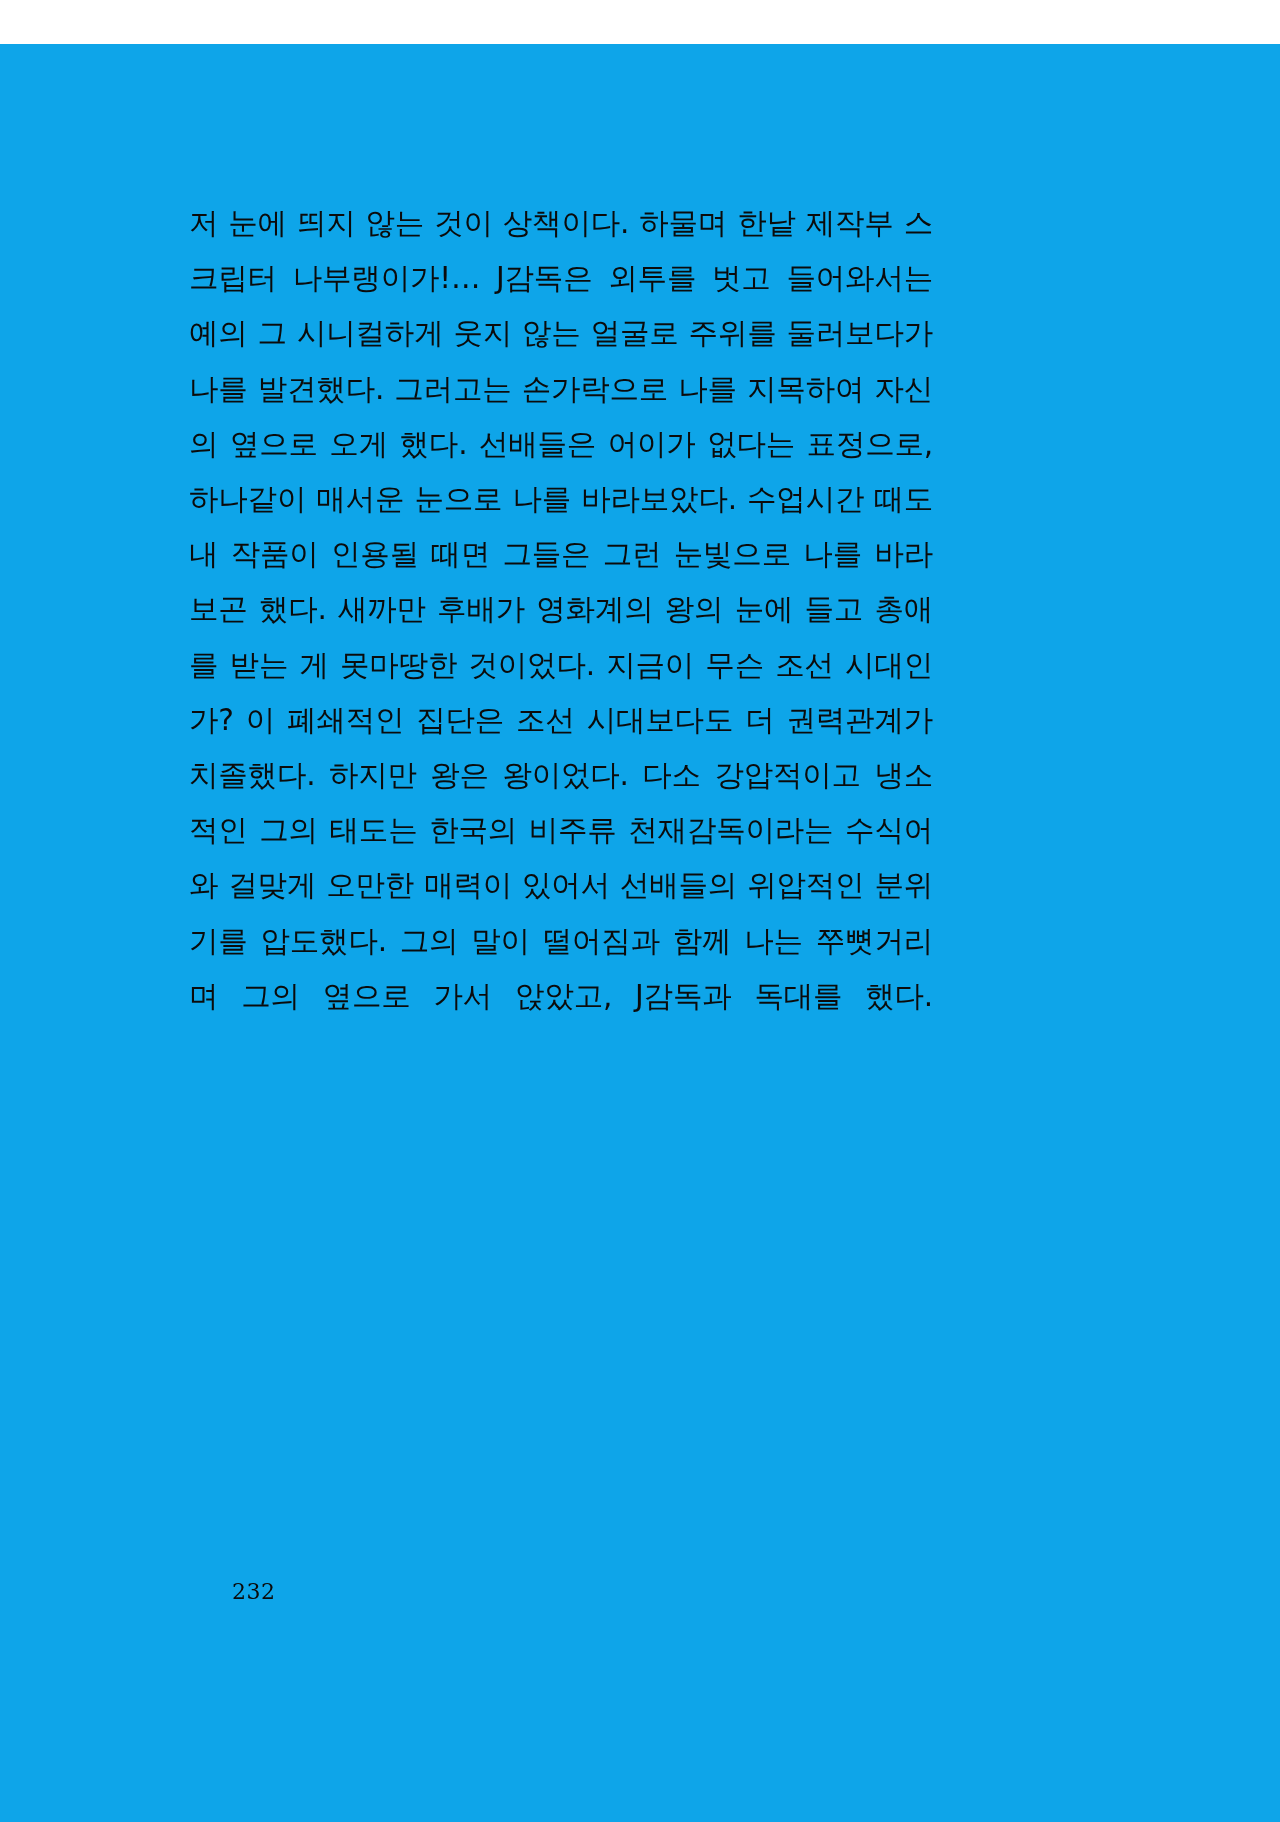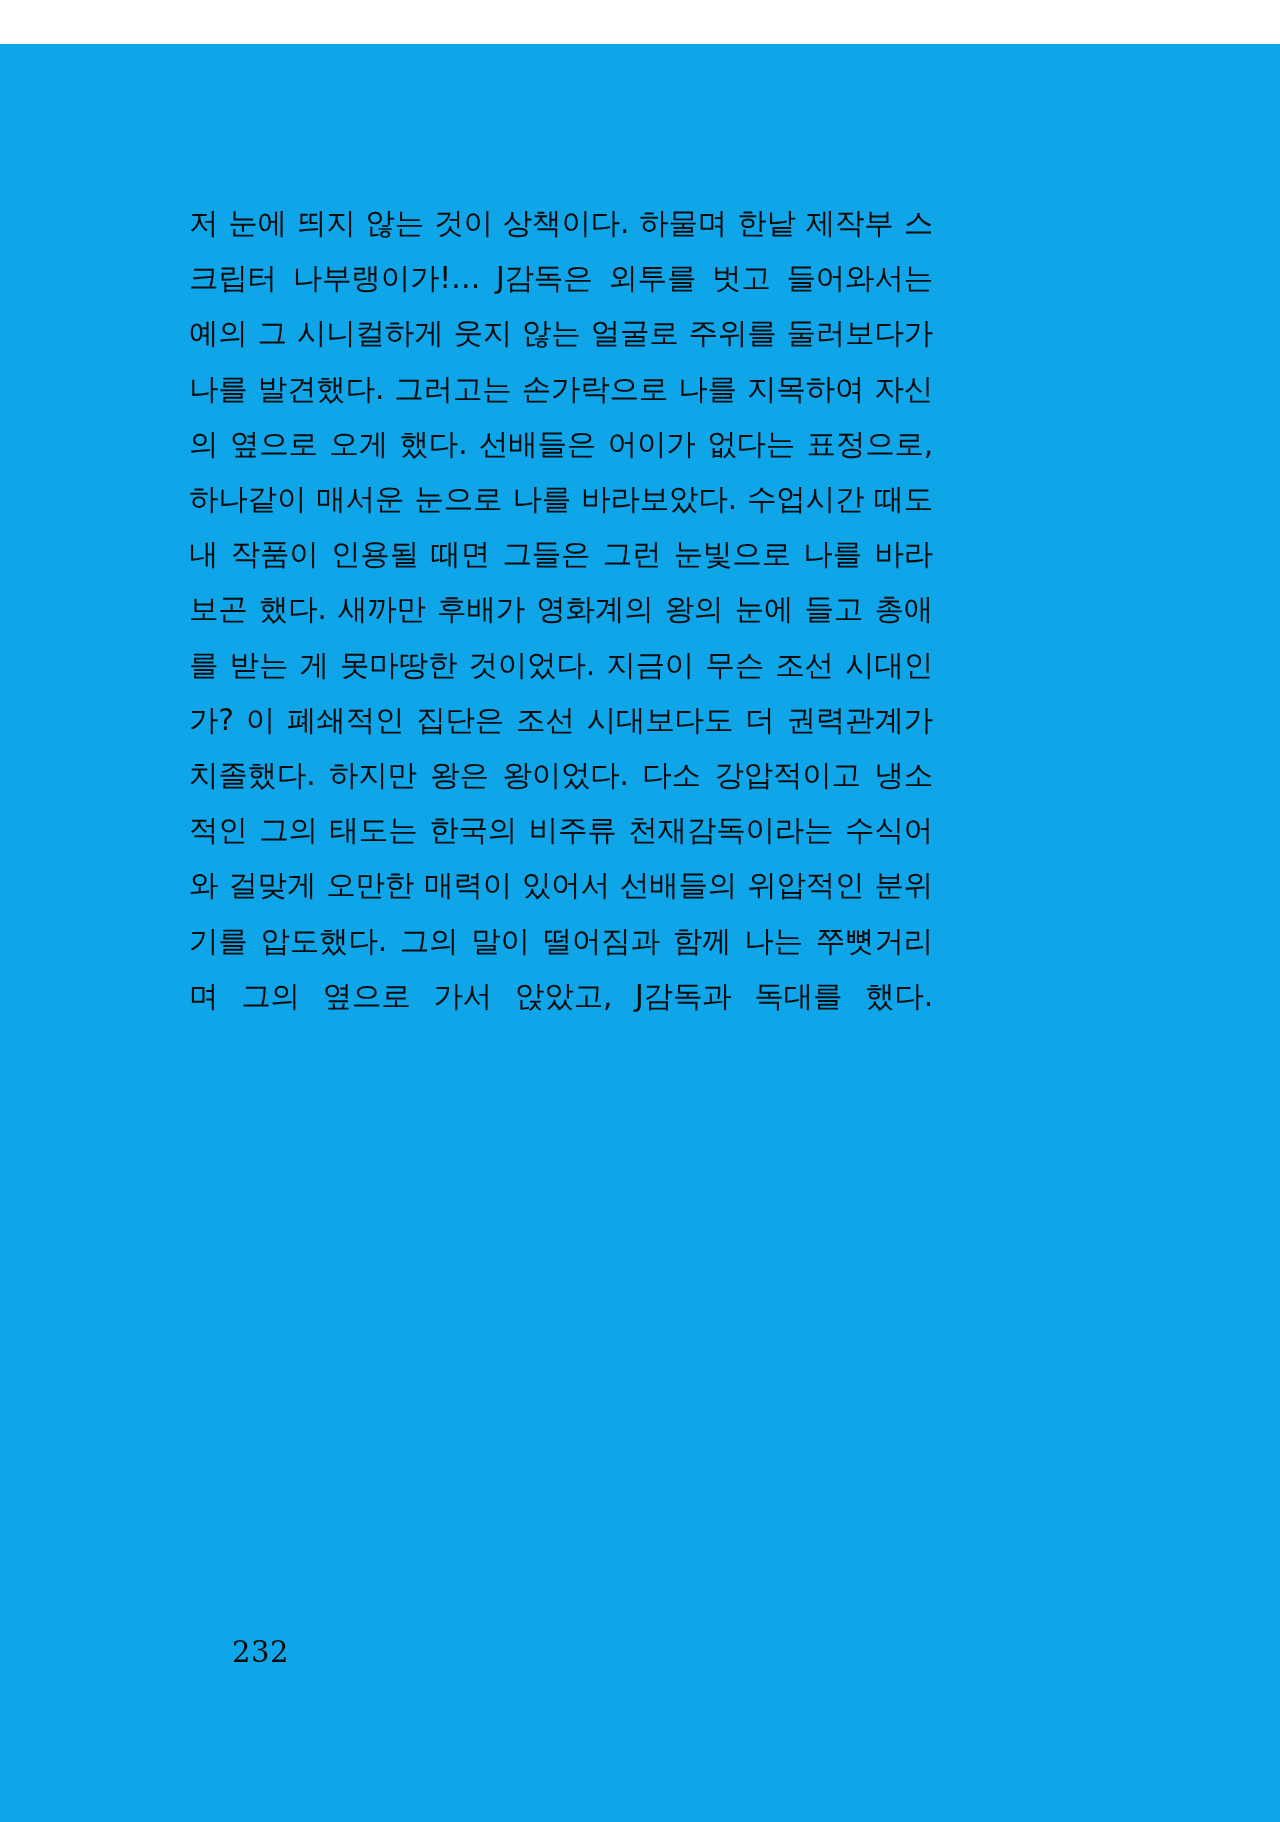--- a/index.html
+++ b/index.html
@@ -58,23 +58,23 @@
   .para::after {
     content: "";
     display: inline-block;
     width: 100%;
   }
 
   
   .folio {
     position: absolute;
     left: 232px;
-    top: 1588px;
+    top: 1528px;
     font-family: "DejaVu Serif", "Liberation Serif", serif;
-    font-size: 29px;
+    font-size: 22px;
     line-height: 40px;
     color: #0b0b0b;
     letter-spacing: 0.5px;
   }
 </style>
 </head>
 <body>
 
 <div class="page">
 

